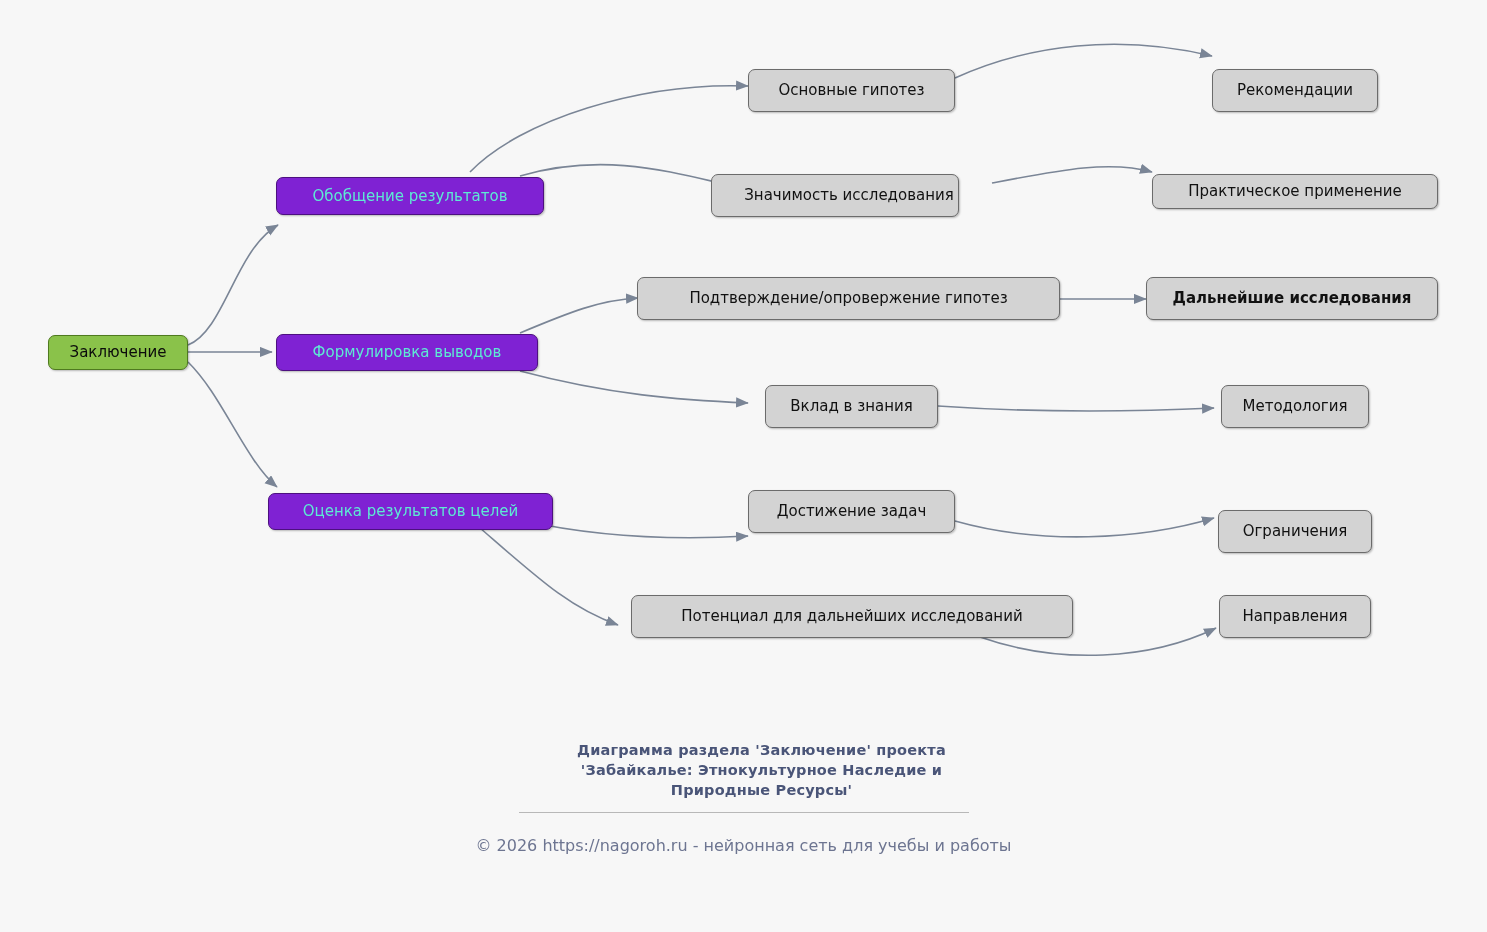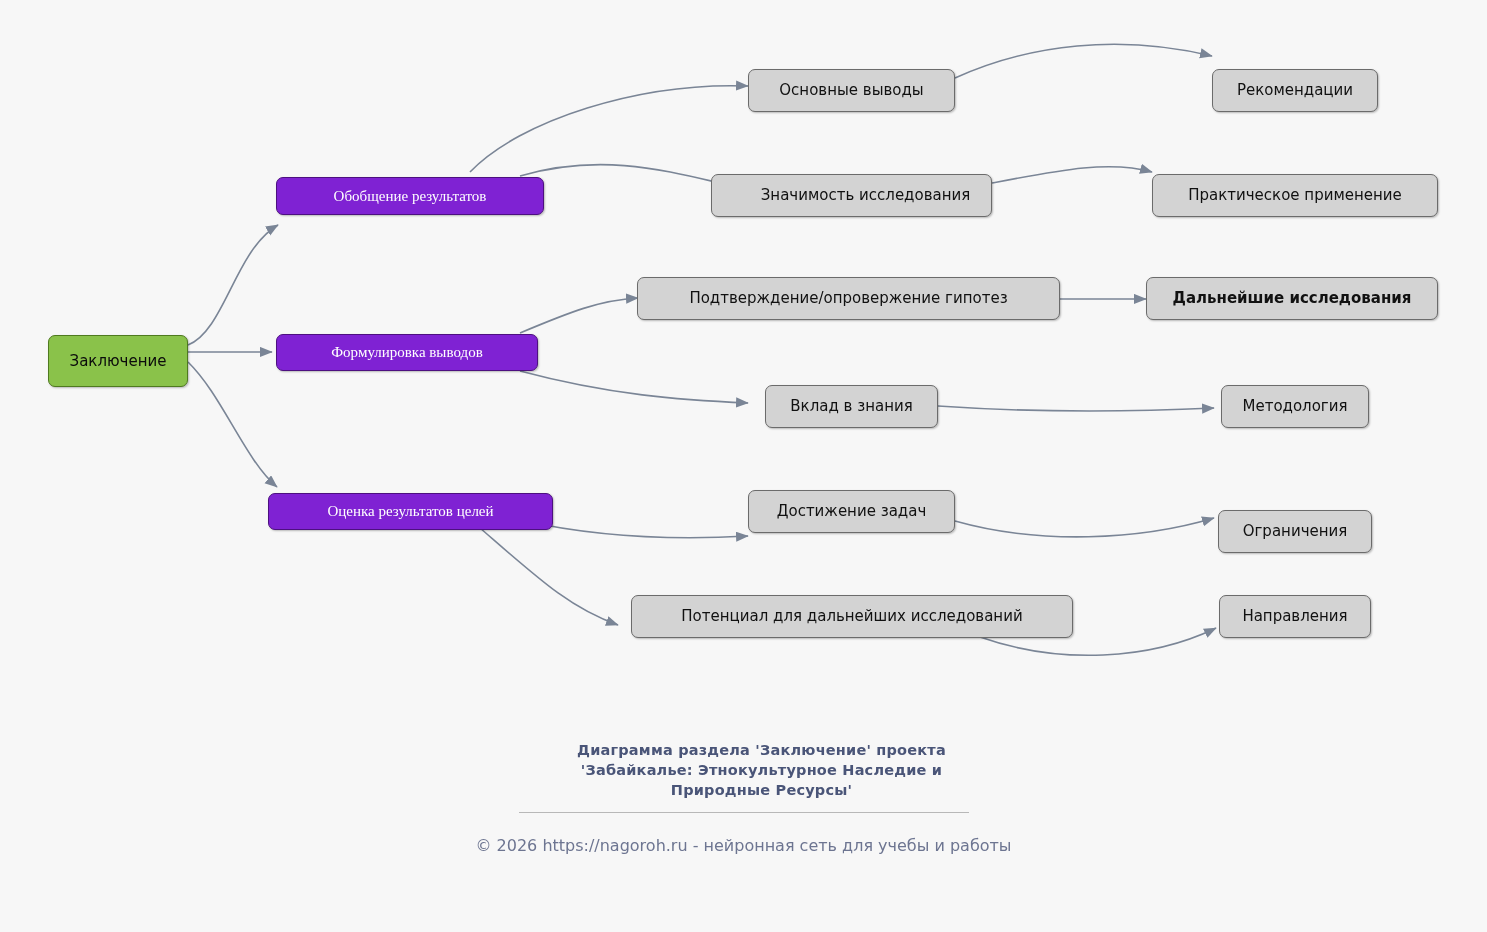--- a/index.html
+++ b/index.html
@@ -43,22 +43,21 @@
     line-height: 1;
   }
   .node.root {
     background: #8ac24a;
     border-color: #4f7a1f;
     color: #0b0b0b;
   }
   .node.branch {
     background: #7f22d3;
     border-color: #4d1080;
-    color: #ffffff;
-    font-family: Liberation Serif, serif;
+    color: #5eead4;
   }
   .node.leaf {
     background: #d3d3d3;
     border-color: #6b6b6b;
     color: #111111;
   }
   #caption {
     position: absolute;
     left: 0;
     top: 740px;
@@ -123,41 +122,41 @@
       <path d="M1060,299 C1095,299 1120,299 1146,299"></path>
 
       <path d="M938,406 C1040,413 1130,412 1214,408"></path>
 
       <path d="M955,521 C1040,545 1140,540 1214,518"></path>
 
       <path d="M980,637 C1060,665 1150,660 1216,628"></path>
     </g>
   </svg>
 
-  <div class="node root" style="left:48px; top:335px; width:140px; height:52px;">
+  <div class="node root" style="left:48px; top:335px; width:140px; height:35px;">
     <span>Заключение</span>
   </div>
 
   <div class="node branch" style="left:276px; top:177px; width:268px; height:38px;">
     <span>Обобщение результатов</span>
   </div>
 
   <div class="node branch" style="left:276px; top:334px; width:262px; height:37px;">
     <span>Формулировка выводов</span>
   </div>
 
   <div class="node branch" style="left:268px; top:493px; width:285px; height:37px;">
     <span>Оценка результатов целей</span>
   </div>
 
   <div class="node leaf" style="left:748px; top:69px; width:207px; height:43px;">
-    <span>Основные выводы</span>
-  </div>
-
-  <div class="node leaf" style="left:711px; top:174px; width:281px; height:43px;padding-left:28px;">
+    <span>Основные гипотез</span>
+  </div>
+
+  <div class="node leaf" style="left:711px; top:174px; width:248px; height:43px;padding-left:28px;">
     <span>Значимость исследования</span>
   </div>
 
   <div class="node leaf" style="left:637px; top:277px; width:423px; height:43px;">
     <span>Подтверждение/опровержение гипотез</span>
   </div>
 
   <div class="node leaf" style="left:765px; top:385px; width:173px; height:43px;">
     <span>Вклад в знания</span>
   </div>
@@ -167,21 +166,21 @@
   </div>
 
   <div class="node leaf" style="left:631px; top:595px; width:442px; height:43px;">
     <span>Потенциал для дальнейших исследований</span>
   </div>
 
   <div class="node leaf" style="left:1212px; top:69px; width:166px; height:43px;">
     <span>Рекомендации</span>
   </div>
 
-  <div class="node leaf" style="left:1152px; top:174px; width:286px; height:43px;">
+  <div class="node leaf" style="left:1152px; top:174px; width:286px; height:35px;">
     <span>Практическое применение</span>
   </div>
 
   <div class="node leaf" style="left:1146px; top:277px; width:292px; height:43px;font-weight:bold;">
     <span>Дальнейшие исследования</span>
   </div>
 
   <div class="node leaf" style="left:1221px; top:385px; width:148px; height:43px;justify-content:center;">
     <span>Методология</span>
   </div>

